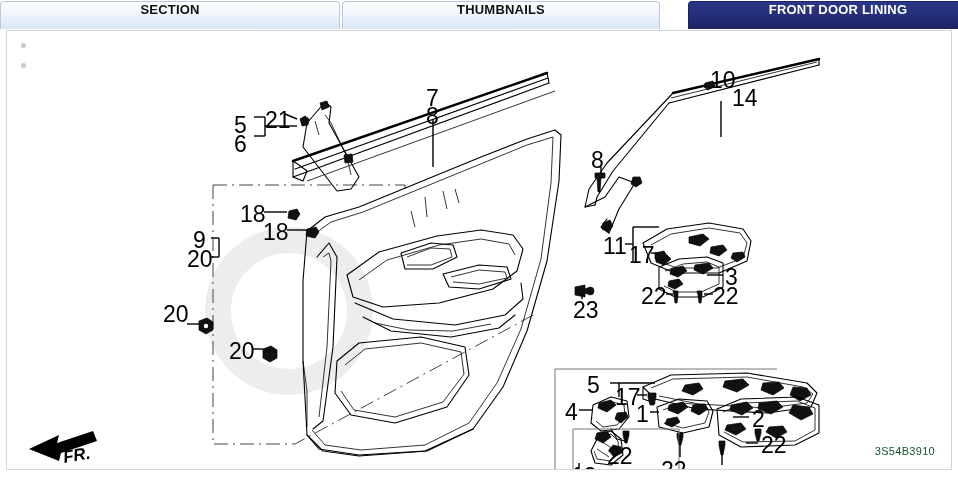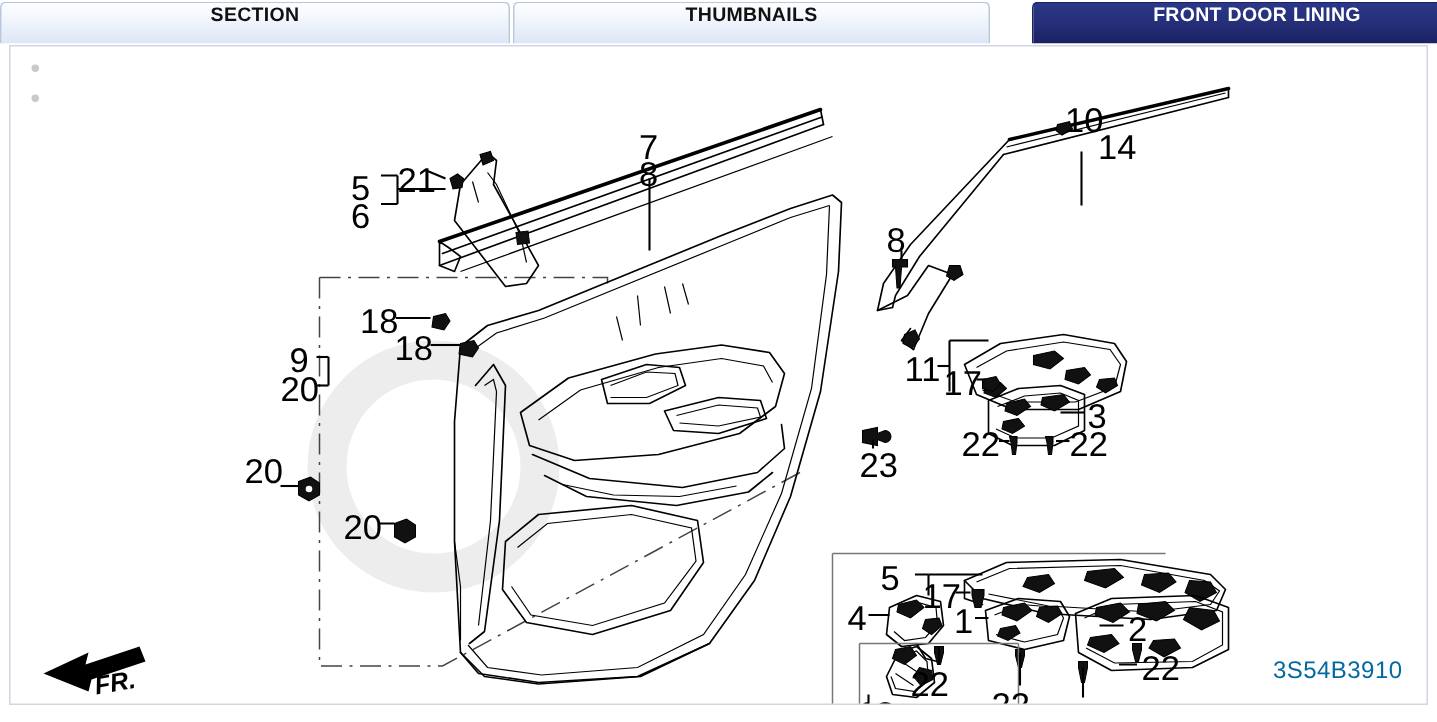--- a/index.html
+++ b/index.html
@@ -93,22 +93,22 @@
     font-style: italic;
     color: #000000;
     transform: rotate(-10deg);
     transform-origin: left bottom;
   }
 
   
   #drawing-number {
     position: absolute;
     right: 16px; bottom: 12px;
-    font-size: 16px;
-    color: #0369a1;
+    font-size: 11px;
+    color: #14532d;
     letter-spacing: 0.3px;
   }
 
   
   #watermark {
     position: absolute;
     left: 86px; top: 255px;
     font-size: 116px;
     font-weight: bold;
     letter-spacing: 14px;

